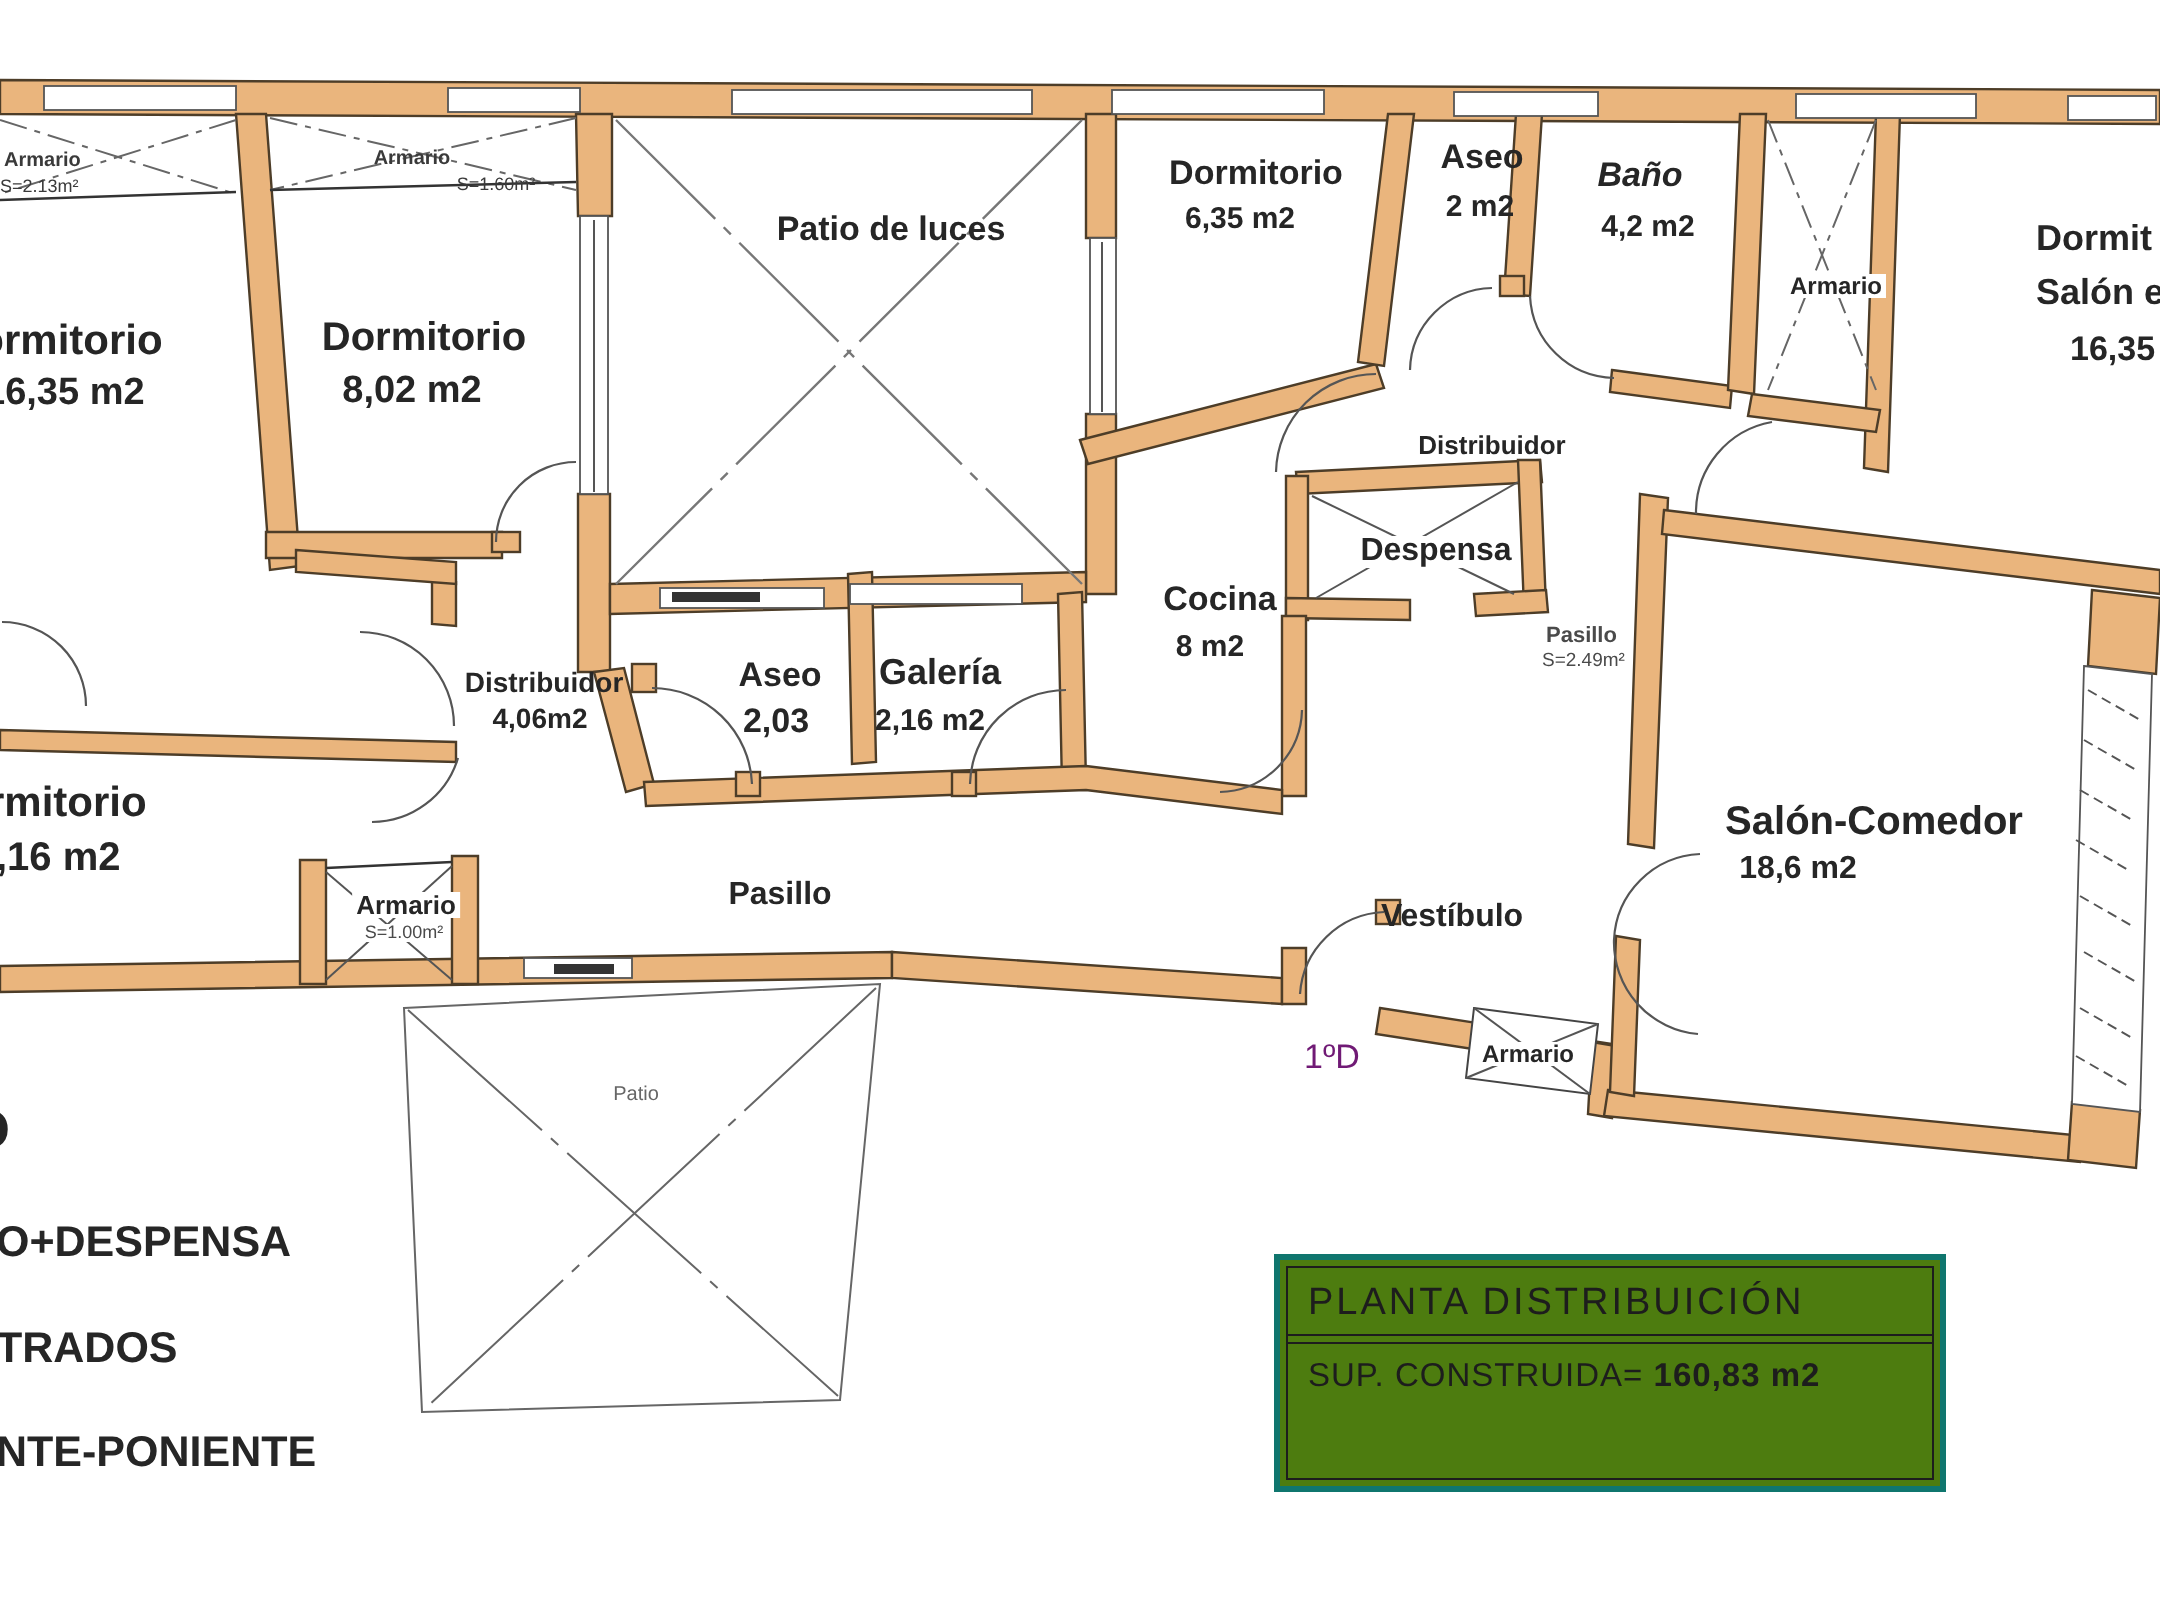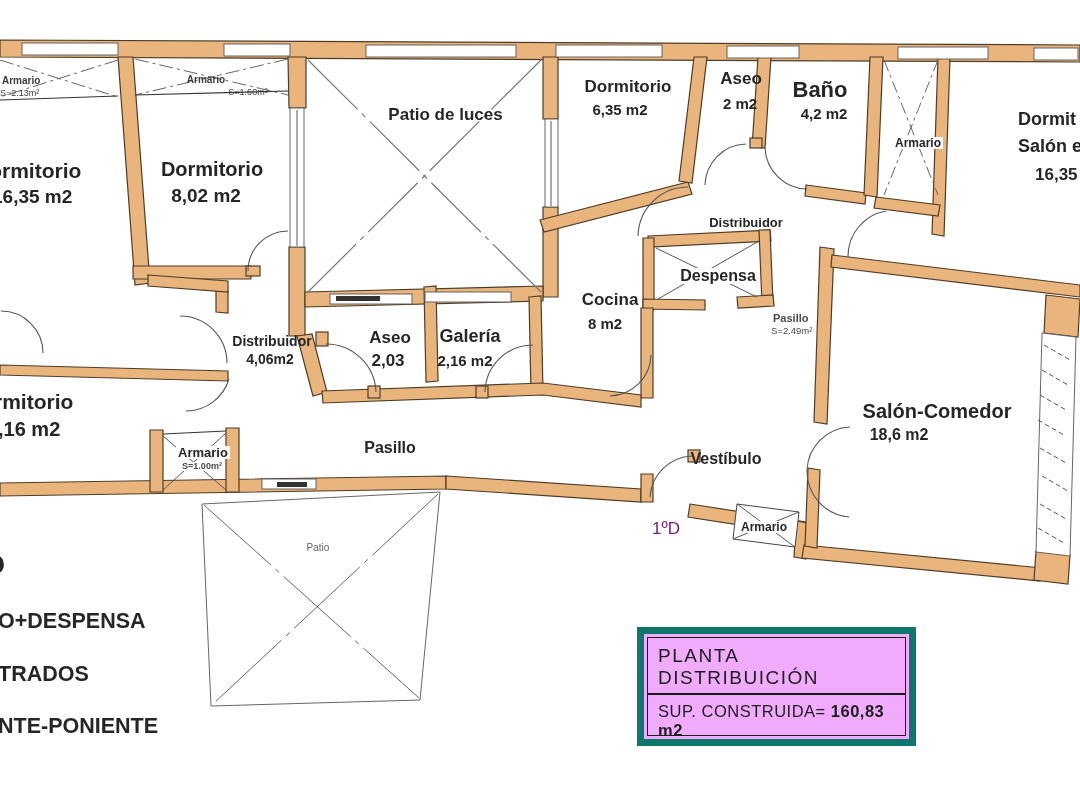--- a/index.html
+++ b/index.html
@@ -6,22 +6,22 @@
   .stage{position:relative;width:1080px;height:810px;background:#fff;overflow:hidden;
          font-family:"Liberation Sans",sans-serif;}
   .stage svg{position:absolute;left:0;top:0;}
   .lbl{position:absolute;white-space:nowrap;color:#262626;line-height:1;
        font-family:"Liberation Sans",sans-serif;}
   .c{transform:translateX(-50%);}
   .b{font-weight:bold;}
   .sb{font-weight:600;}
   .bg{background:#fff;padding:0 2px;}
   .muted{color:#4a4a4a;}
-  .tblock{position:absolute;left:637px;top:627px;width:279px;height:119px;
-          border:7px solid #0f766e;background:#f0abfc;box-sizing:border-box;padding:3px;}
+  .tblock{position:absolute;left:637px;top:627px;width:336px;height:119px;
+          border:3px solid #0f766e;background:#4d7c0f;box-sizing:border-box;padding:3px;}
   .tblock-inner{border:1px solid #1d1d1d;height:100%;box-sizing:border-box;display:flex;
           flex-direction:column;color:#1d1d1d;}
   .tb-title{padding:7px 10px 4px;font-size:19px;letter-spacing:1.5px;font-weight:500;}
   .tb-divider{border-top:1px solid #1d1d1d;border-bottom:1px solid #1d1d1d;height:3px;}
   .tb-line{padding:7px 10px 0;font-size:16.5px;letter-spacing:.5px;font-weight:500;}
   .tb-line b{font-weight:700;}
 </style>
 </head>
 <body>
 
@@ -170,21 +170,21 @@
   <div class="lbl b c" style="left:206px;top:186px;font-size:19px;">8,02 m2</div>
 
   <div class="lbl b c" style="left:437px;top:106px;font-size:17px;padding-left:17px;">Patio de luces</div>
 
   <div class="lbl b c" style="left:628px;top:78px;font-size:17px;">Dormitorio</div>
   <div class="lbl b c" style="left:620px;top:102px;font-size:15px;">6,35 m2</div>
 
   <div class="lbl b c" style="left:741px;top:70px;font-size:17px;">Aseo</div>
   <div class="lbl b c" style="left:740px;top:96px;font-size:15px;">2 m2</div>
 
-  <div class="lbl b c" style="left:820px;top:79px;font-size:22px;">Baño</div>
+  <div class="lbl b c" style="left:820px;top:79px;font-size:17px;font-style:italic;">Baño</div>
   <div class="lbl b c" style="left:824px;top:106px;font-size:15px;">4,2 m2</div>
 
   <div class="lbl sb c bg" style="left:918px;top:137px;font-size:12px;">Armario</div>
 
   <div class="lbl b" style="left:1018px;top:110px;font-size:18px;">Dormit</div>
   <div class="lbl b" style="left:1018px;top:137px;font-size:18px;">Salón e</div>
   <div class="lbl b" style="left:1035px;top:166px;font-size:17px;">16,35</div>
 
   <div class="lbl sb c" style="left:746px;top:216px;font-size:13px;">Distribuidor</div>
 
@@ -204,21 +204,21 @@
 
   <div class="lbl b c" style="left:470px;top:327px;font-size:18px;">Galería</div>
   <div class="lbl b c" style="left:465px;top:353px;font-size:15px;">2,16 m2</div>
 
   <div class="lbl b c" style="left:390px;top:440px;font-size:16px;">Pasillo</div>
 
   <div class="lbl b" style="left:-34px;top:391px;font-size:21px;">Dormitorio</div>
   <div class="lbl b" style="left:-2px;top:419px;font-size:20px;">,16 m2</div>
 
   <div class="lbl c bg" style="left:203px;top:446px;font-size:13px;font-weight:700;">Armario</div>
-  <div class="lbl c bg muted" style="left:202px;top:462px;font-size:9px;font-weight:bold;">S=1.00m²</div>
+  <div class="lbl c bg muted" style="left:202px;top:462px;font-size:9px;">S=1.00m²</div>
 
   <div class="lbl b c" style="left:726px;top:451px;font-size:16px;">Vestíbulo</div>
 
   <div class="lbl" style="left:652px;top:520px;font-size:17px;font-weight:500;color:#701a75;">1ºD</div>
 
   <div class="lbl sb c bg" style="left:764px;top:521px;font-size:12px;">Armario</div>
 
   <div class="lbl b c" style="left:937px;top:401px;font-size:20px;">Salón-Comedor</div>
   <div class="lbl b c" style="left:899px;top:427px;font-size:16px;">18,6 m2</div>
 

